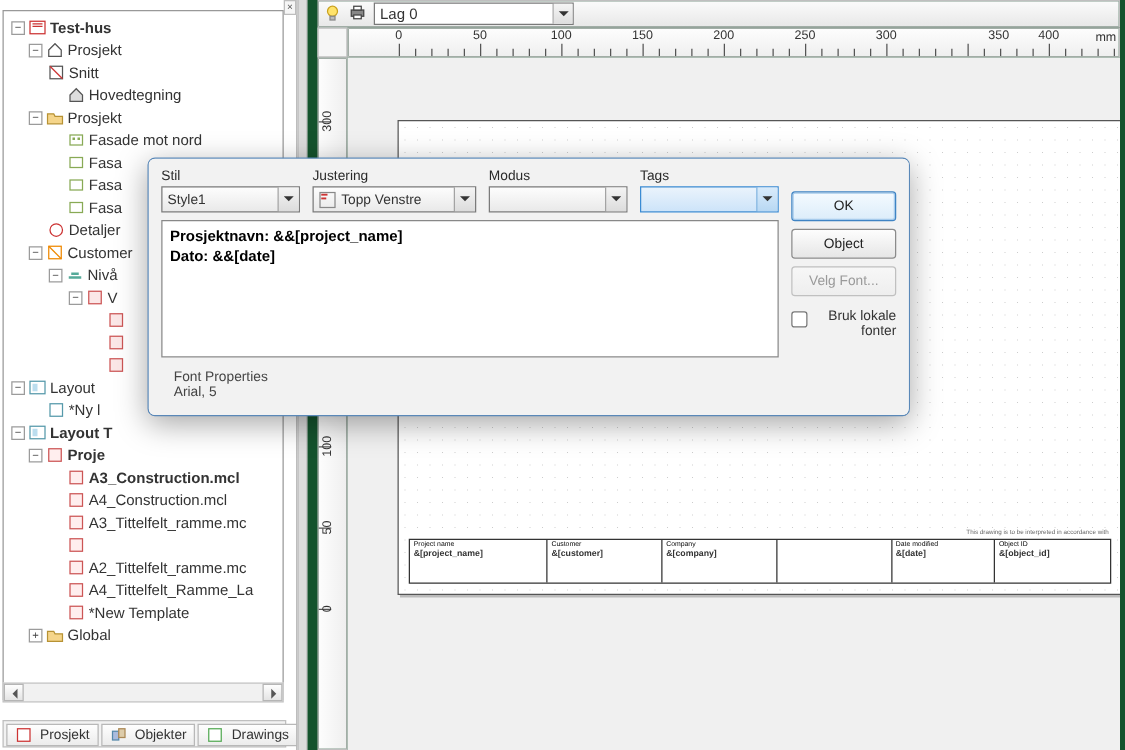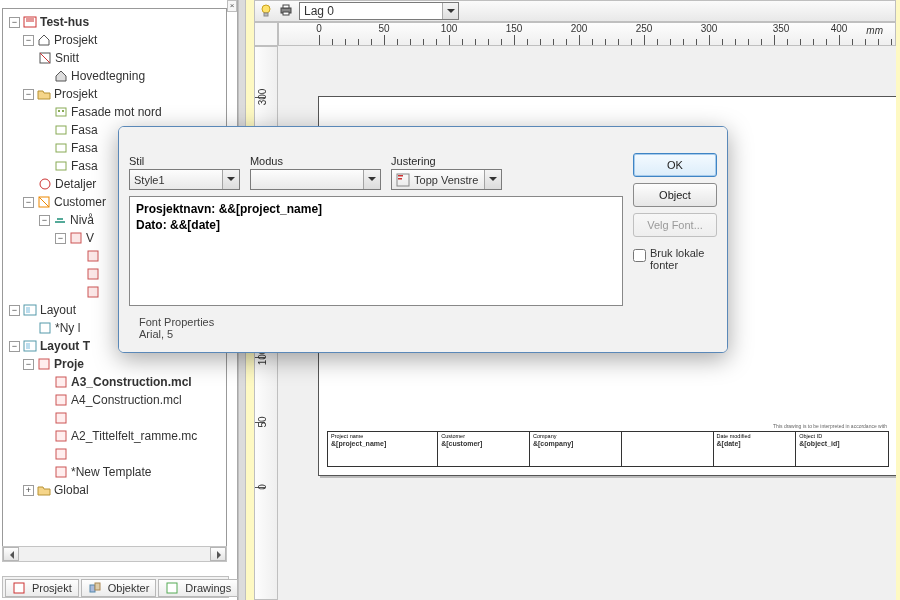--- a/index.html
+++ b/index.html
@@ -124,21 +124,21 @@
     position: absolute;
     left: 238px; top: 0; bottom: 0;
     width: 8px;
     background: #dcdcdc;
     border-left: 1px solid #bfbfbf;
     border-right: 1px solid #bfbfbf;
   }
   .right-area {
     position: absolute;
     left: 246px; top: 0; right: 0; bottom: 0;
-    background: #fef9c3;
+    background: #14532d;
   }
   .layer-toolbar {
     position: absolute;
     left: 8px; top: 0; right: 4px;
     height: 22px;
     background: linear-gradient(#fbfbfb,#e8e8e8);
     border: 1px solid #bfbfbf;
     display: flex; align-items: center;
     padding: 0 4px;
     gap: 6px;
@@ -172,21 +172,21 @@
     position: absolute;
     left: 32px; top: 22px; right: 4px; height: 24px;
     background: linear-gradient(#fdfdfd,#efefef);
     border: 1px solid #bfbfbf;
     overflow: hidden;
   }
   .ruler-h-inner { position: relative; height: 100%; }
   .tick { position: absolute; bottom: 0; width: 1px; background: #555; height: 6px; }
   .tick.major { height: 10px; }
   .tick-label { position: absolute; top: 0; font-size: 10px; color:#333; transform: translateX(-50%); }
-  .unit-label { position:absolute; top:2px; right:12px; font-size:10px; color:#333;font-style:italic; }
+  .unit-label { position:absolute; top:2px; right:2px; font-size:10px; color:#333; }
   .ruler-v {
     position: absolute;
     left: 8px; top: 46px; bottom: 0; width: 24px;
     background: linear-gradient(90deg,#fdfdfd,#efefef);
     border: 1px solid #bfbfbf;
   }
   .vt { position:absolute; left:0; width:6px; height:1px; background:#555; }
   .vt.major { width:10px; }
   .vt-label { position:absolute; left:2px; font-size:10px; color:#333;
               writing-mode: vertical-rl; transform: rotate(180deg) translateY(50%); }
@@ -328,21 +328,21 @@
     color:#222;
   }
   .dlg-btn.default {
     border-color:#3f84c4;
     box-shadow: 0 0 0 1px #a6cbec inset;
     background: linear-gradient(#f4faff,#dcedfa);
   }
   .dlg-btn.disabled { color:#9a9a9a; border-color:#c0c0c0; background:linear-gradient(#f7f7f7,#eee);}
   .dlg-check { display:flex; align-items:flex-start; gap:4px; font-size:11px; color:#333; padding-top:4px;}
   .dlg-check input { margin-top:2px; }
-  .check-label { line-height:12px; }
+  .check-label { line-height:12px;text-align:right; }
   .font-block {
     grid-column: 1 / span 2; grid-row: 3;
     padding: 4px 4px 2px 10px;
     font-size: 11px; color:#444;
   }
   
 </style>
 </head>
 <body>
 
@@ -555,37 +555,47 @@
           </span>
           <span class="row-text">A4_Construction.mcl</span>
         </div>
       <div class="tree-row ind2">
           <span class="twisty-spacer"></span>
           <span class="ticon">
             <svg viewBox="0 0 14 14">
               <rect x="2" y="2" width="10" height="10" fill="#fee" stroke="#c55"></rect>
             </svg>
           </span>
+          <span class="row-text">A3_Tittelfelt_ramme.mc</span>
         </div>
       <div class="tree-row ind2">
           <span class="twisty-spacer"></span>
           <span class="ticon">
             <svg viewBox="0 0 14 14">
               <rect x="2" y="2" width="10" height="10" fill="#fee" stroke="#c55"></rect>
             </svg>
           </span>
+        </div>
+      <div class="tree-row ind2">
+          <span class="twisty-spacer"></span>
+          <span class="ticon">
+            <svg viewBox="0 0 14 14">
+              <rect x="2" y="2" width="10" height="10" fill="#fee" stroke="#c55"></rect>
+            </svg>
+          </span>
           <span class="row-text">A2_Tittelfelt_ramme.mc</span>
         </div>
       <div class="tree-row ind2">
           <span class="twisty-spacer"></span>
           <span class="ticon">
             <svg viewBox="0 0 14 14">
               <rect x="2" y="2" width="10" height="10" fill="#fee" stroke="#c55"></rect>
             </svg>
           </span>
+          <span class="row-text">A4_Tittelfelt_Ramme_La</span>
         </div>
       <div class="tree-row ind2">
           <span class="twisty-spacer"></span>
           <span class="ticon">
             <svg viewBox="0 0 14 14">
               <rect x="2" y="2" width="10" height="10" fill="#fee" stroke="#c55"></rect>
             </svg>
           </span>
           <span class="row-text">*New Template</span>
         </div>
@@ -699,21 +709,21 @@
         <div class="tick" style="left: 391px;"></div>
         <div class="tick" style="left: 404px;"></div>
         <div class="tick" style="left: 417px;"></div>
         <div class="tick major" style="left: 430px;"></div>
         <div class="tick-label" style="left: 430px;">300</div>
         <div class="tick" style="left: 443px;"></div>
         <div class="tick" style="left: 456px;"></div>
         <div class="tick" style="left: 469px;"></div>
         <div class="tick" style="left: 482px;"></div>
         <div class="tick major" style="left: 495px;"></div>
-        <div class="tick-label" style="left: 502px;">350</div>
+        <div class="tick-label" style="left: 520px;">350</div>
         <div class="tick" style="left: 508px;"></div>
         <div class="tick" style="left: 521px;"></div>
         <div class="tick" style="left: 534px;"></div>
         <div class="tick" style="left: 547px;"></div>
         <div class="tick major" style="left: 560px;"></div>
         <div class="tick-label" style="left: 560px;">400</div>
         <div class="tick" style="left: 573px;"></div>
         <div class="tick" style="left: 586px;"></div>
         <div class="tick" style="left: 599px;"></div>
         <div class="tick" style="left: 612px;"></div>
@@ -765,46 +775,53 @@
             <span class="tb-label">Object ID</span>
             <span class="tb-val">&amp;[object_id]</span>
           </div>
       </div>
     </div>
   </div>
 </div>
 
 <div class="dialog">
   <div class="dlg-body">
-    <div class="combo-row" style="grid-column:1;margin-top:20px;">
+    <div class="combo-row" style="grid-column:1;">
       <div class="combo-group">
         <span class="combo-label">Stil</span>
         <div class="combo">
           <span>Style1</span>
           <div class="dd"></div>
         </div>
       </div>
       <div class="combo-group">
+        <span class="combo-label">Justering</span>
+        <div class="combo">
+          <span class="mini-icon">
+            <svg viewBox="0 0 14 14">
+                <rect x="1" y="1" width="12" height="12" fill="none" stroke="#888"></rect>
+                <rect x="2" y="2" width="5" height="1.5" fill="#c33"></rect>
+                <rect x="2" y="5" width="4" height="1.5" fill="#c33"></rect>
+              </svg>
+          </span>
+          <span>Topp Venstre</span>
+          <div class="dd"></div>
+        </div>
+      </div>
+      <div class="combo-group">
         <span class="combo-label">Modus</span>
         <div class="combo">
           <span></span>
           <div class="dd"></div>
         </div>
       </div>
       <div class="combo-group">
-        <span class="combo-label">Justering</span>
-        <div class="combo">
-          <span class="mini-icon">
-            <svg viewBox="0 0 14 14">
-                <rect x="1" y="1" width="12" height="12" fill="none" stroke="#888"></rect>
-                <rect x="2" y="2" width="5" height="1.5" fill="#c33"></rect>
-                <rect x="2" y="5" width="4" height="1.5" fill="#c33"></rect>
-              </svg>
-          </span>
-          <span>Topp Venstre</span>
+        <span class="combo-label">Tags</span>
+        <div class="combo highlight">
+          <span></span>
           <div class="dd"></div>
         </div>
       </div>
     </div>
 
     <div class="editor">Prosjektnavn: &amp;&amp;[project_name]
 Dato: &amp;&amp;[date]</div>
 
     <div class="dlg-right">
       <div class="dlg-btn default">OK</div>

